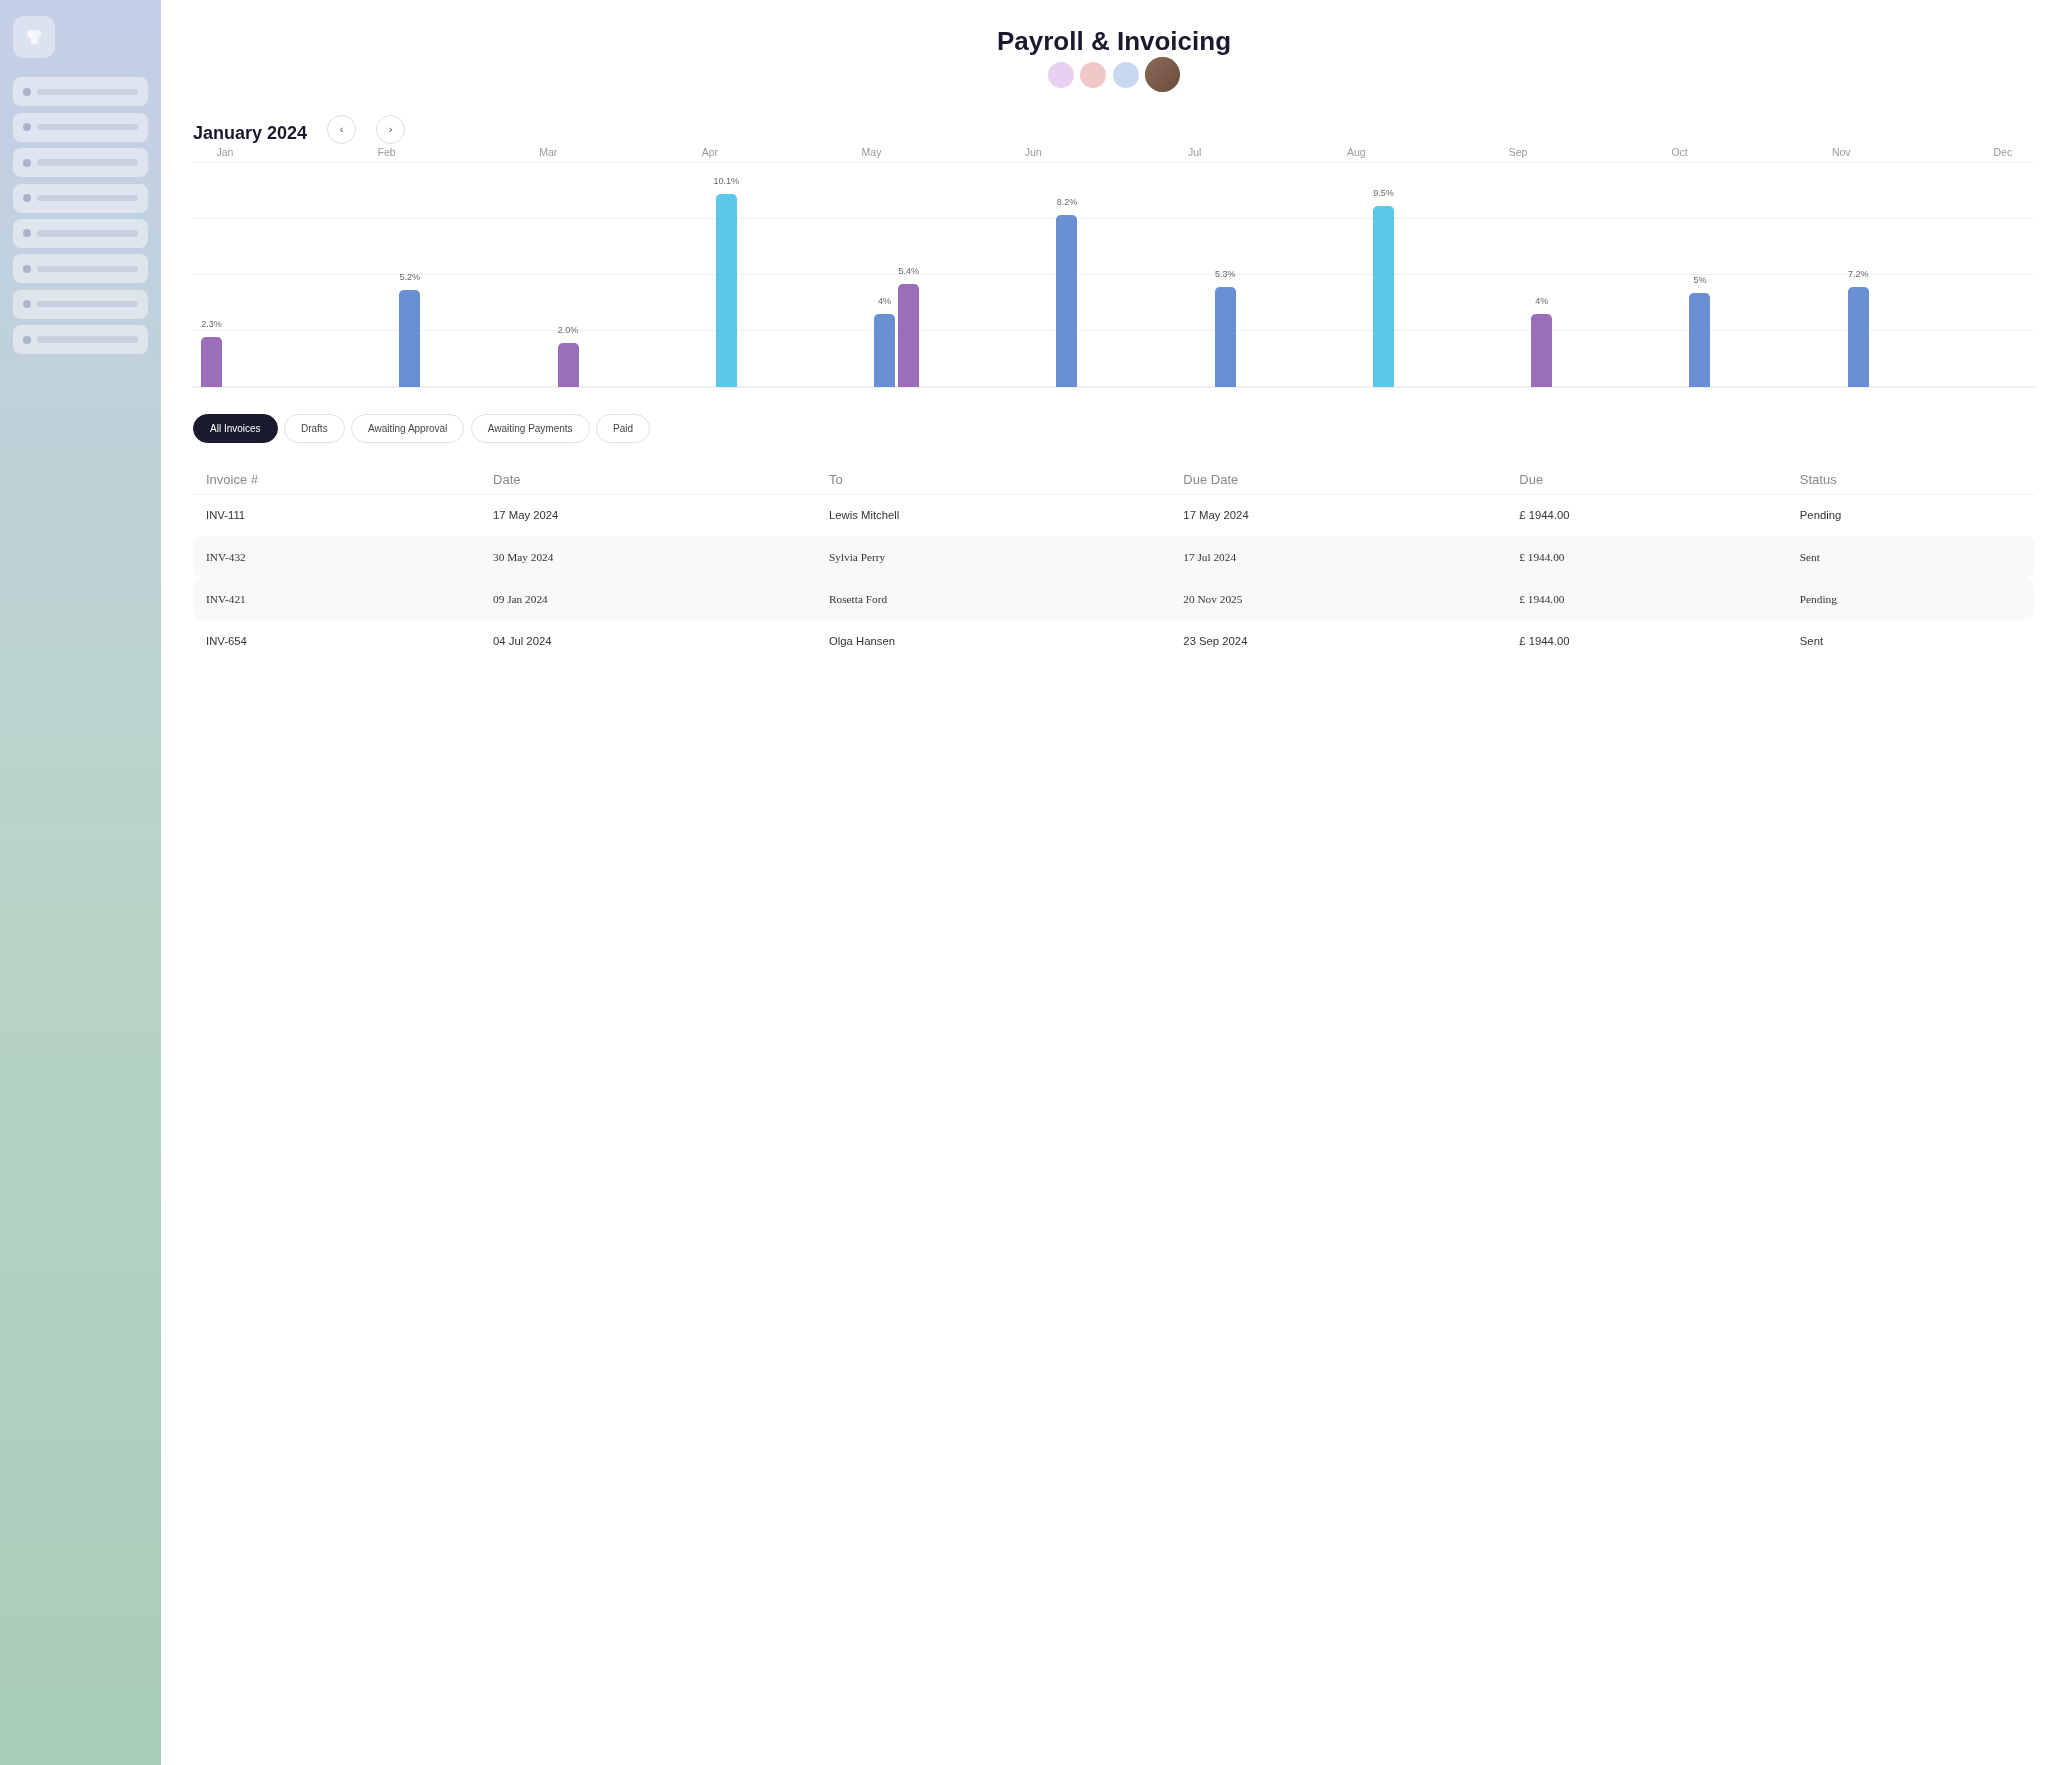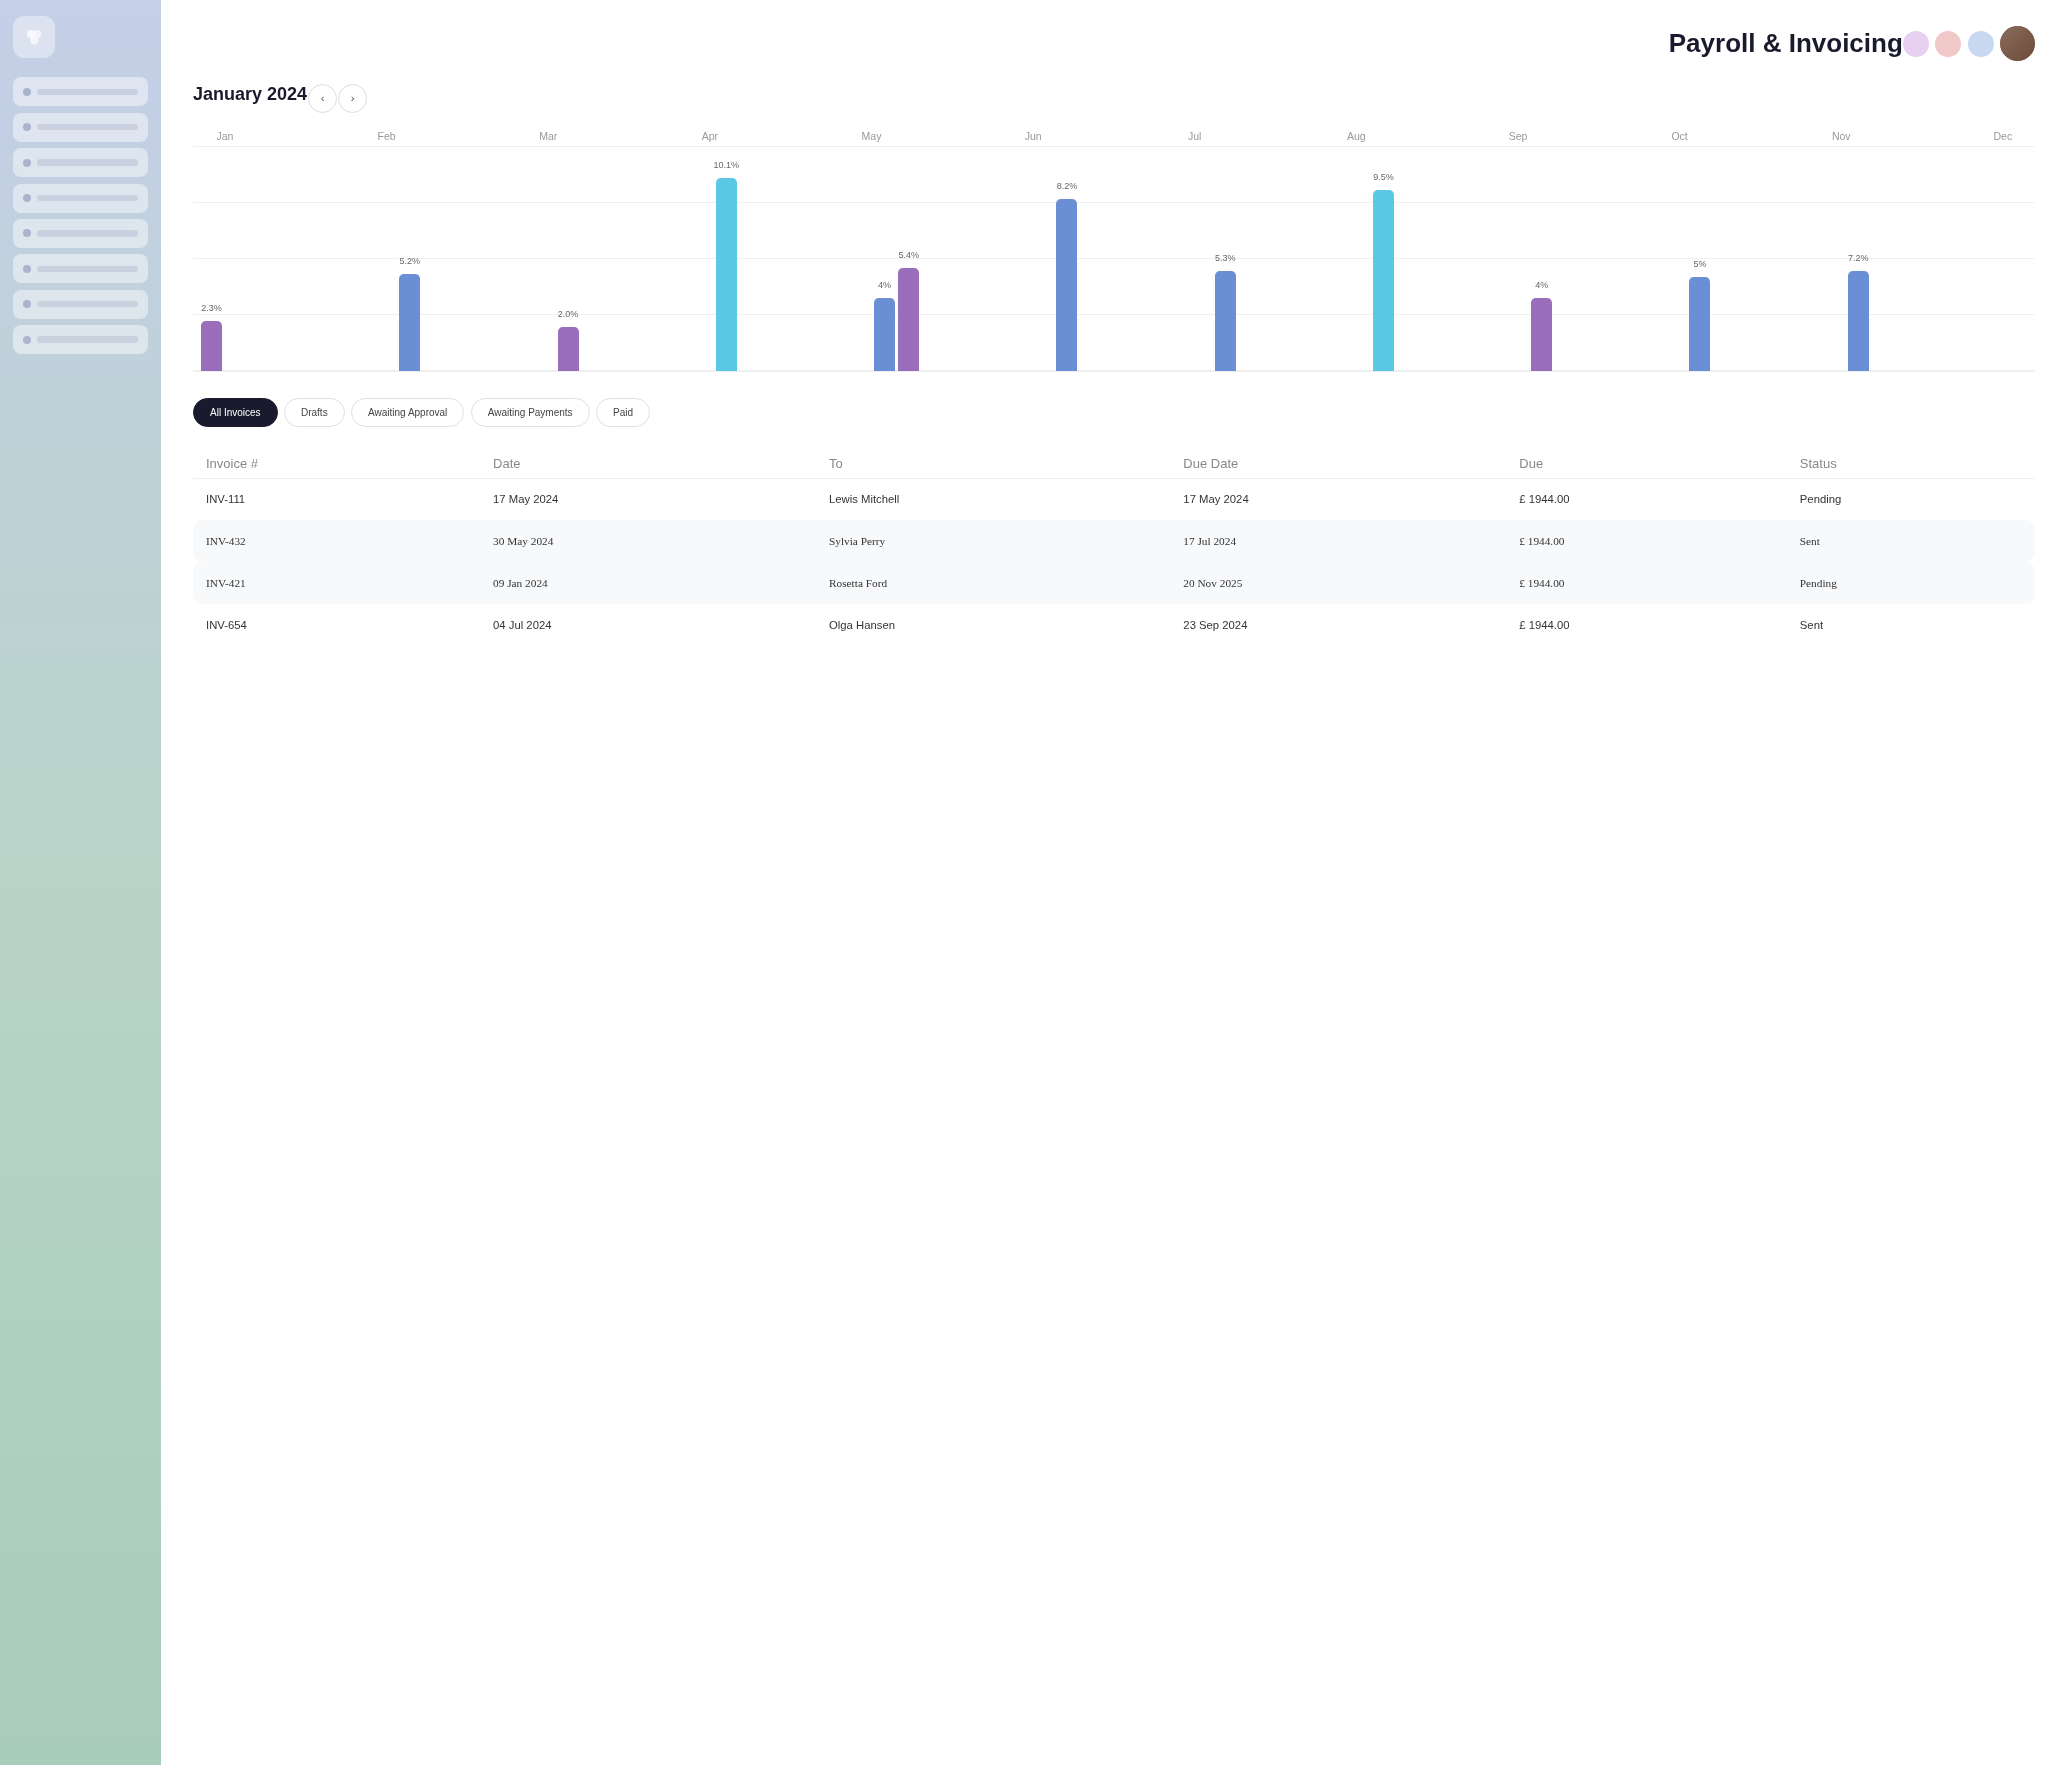--- a/index.html
+++ b/index.html
@@ -56,22 +56,23 @@
       flex: 1;
       padding: 26px 32px;
       background: #fff;
       overflow-y: auto;
     }
 
     
     .header {
       display: flex;
       align-items: center;
-      justify-content: flex-end;
+      justify-content: space-between;
       margin-bottom: 22.6px;
+      flex-direction: column;
     }
     .page-title {
       font-size: 26px;
       font-weight: 700;
       color: #1a1a2e;
     }
     .header-right {
       display: flex;
       align-items: center;
       gap: 6.4px;
@@ -88,23 +89,23 @@
     }
     .avatar-img {
       width: 100%; height: 100%;
       background: linear-gradient(135deg, #8B6B5B 0%, #6B4C3B 100%);
       border-radius: 50%;
     }
 
     
     .period-selector {
       display: flex;
-      align-items: flex-start;
-      gap: 1px;
-      margin-bottom: 17px;
+      align-items: flex-end;
+      gap: 20px;
+      margin-bottom: 2px;
     }
     .period-label {
       font-size: 18px;
       font-weight: 600;
       color: #1a1a2e;
     }
     .nav-btn {
       width: 29px; height: 29px;
       border-radius: 50%;
       border: 1.2px solid #ddd;

